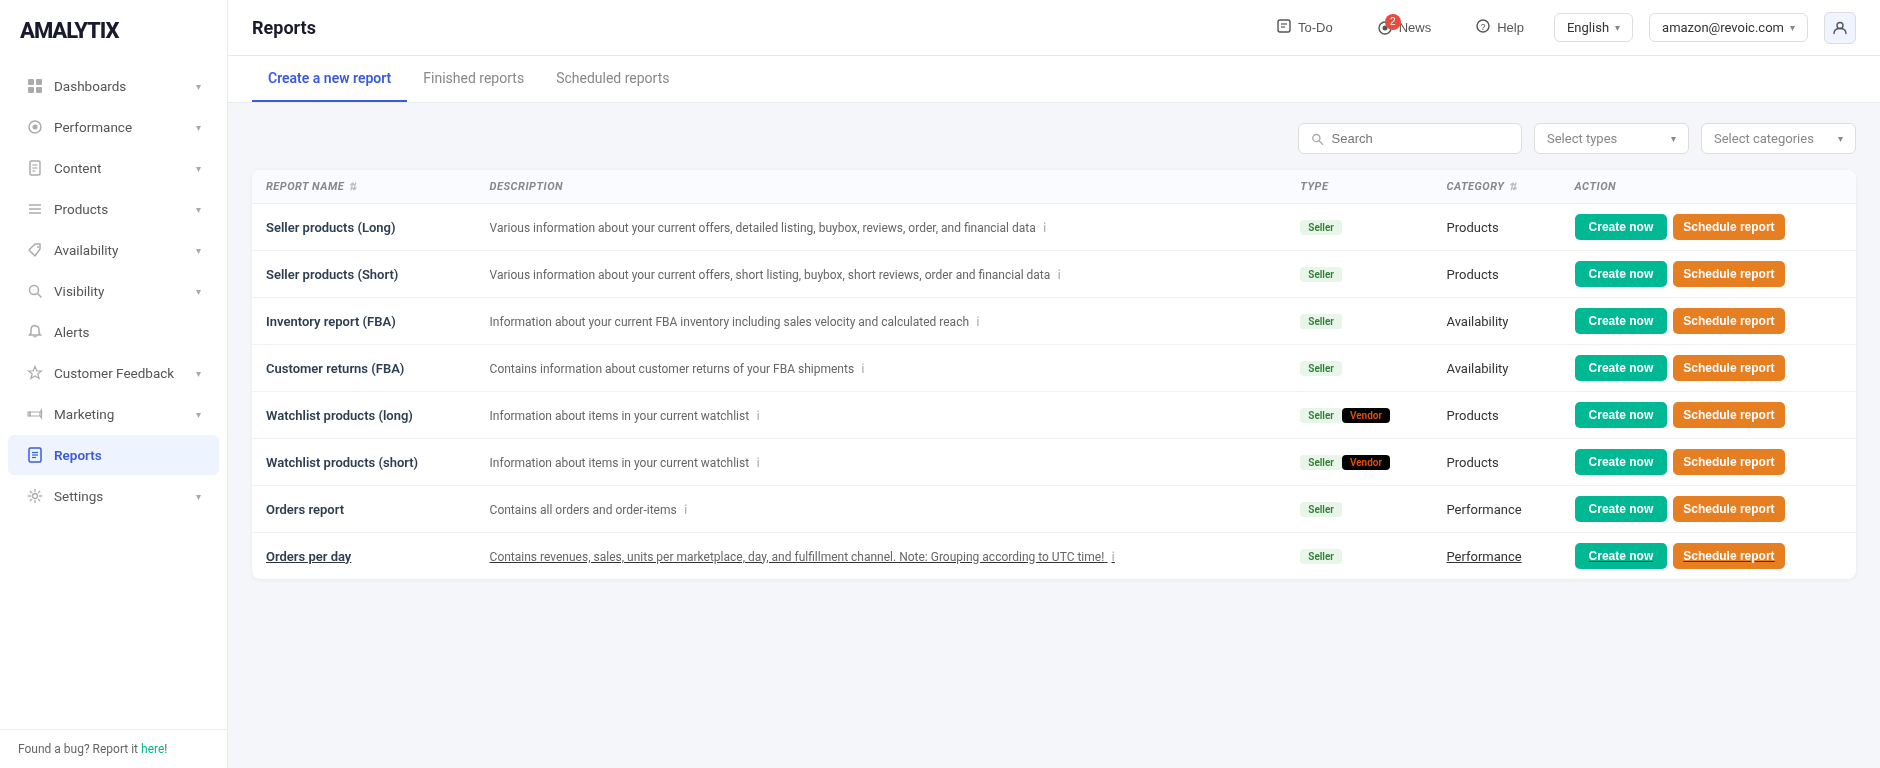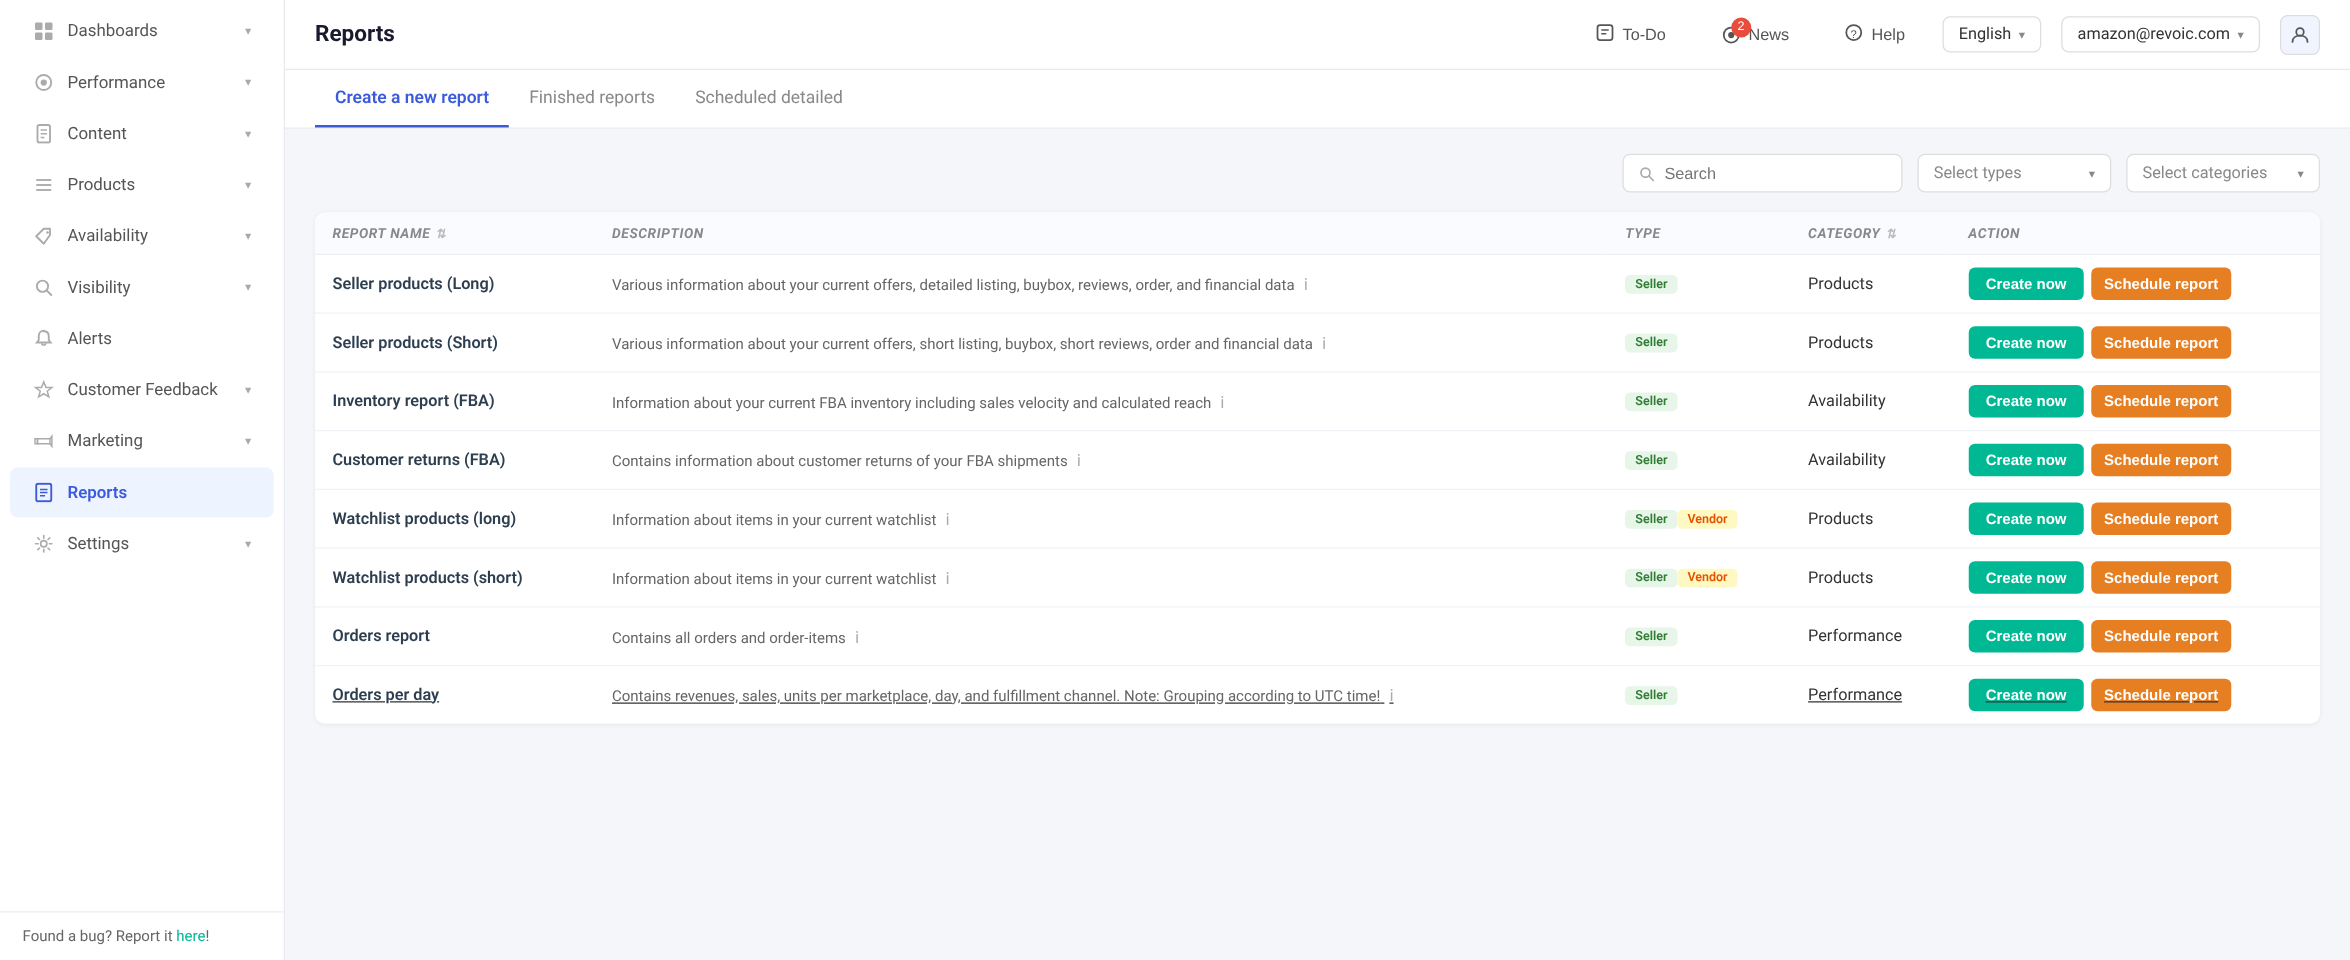--- a/index.html
+++ b/index.html
@@ -50,39 +50,42 @@
     .table th { padding: 10px 14px; text-align: left; font-size: 11px; font-weight: 700; text-transform: uppercase; letter-spacing: 0.5px; color: #888; border-bottom: 1px solid #eee; white-space: nowrap; }
     .table td { padding: 10px 14px; border-bottom: 1px solid #f0f2f7; vertical-align: middle; }
     .table tr:last-child td { border-bottom: none; text-decoration: underline; }
 
     .report-name { font-weight: 600; color: #2c3e50; font-size: 13px; }
     .desc { color: #666; font-size: 12px; line-height: 1.5; max-width: 400px; }
     .info-icon { color: #aaa; font-size: 13px; cursor: pointer; margin-left: 4px; }
 
     .badge-type { display: inline-block; padding: 2px 8px; border-radius: 4px; font-size: 10px; font-weight: 600; margin-right: 0; }
     .badge-seller { background: #e8f5e9; color: #2e7d32; }
-    .badge-vendor { background: #fef9c3; color: #e65100; }
+    .badge-vendor { background: #000000; color: #e65100; }
 
     .btn-create { background: #00b894; color: #fff; border: none; border-radius: 5px; padding: 6px 14px; font-size: 12px; font-weight: 600; cursor: pointer; white-space: nowrap; }
     .btn-schedule { background: #e67e22; color: #fff; border: none; border-radius: 5px; padding: 6px 10px; font-size: 12px; font-weight: 600; cursor: pointer; white-space: nowrap; }
 
     .action-cell { display: flex; gap: 6px; align-items: flex-end; }
 
     .th-sort { display: inline-flex; align-items: center; gap: 4px; }
     .sort-icon { font-size: 10px; color: #bbb; }
 
     
     .content::-webkit-scrollbar { width: 6px; }
     .content::-webkit-scrollbar-track { background: #f5f6fa; }
     .content::-webkit-scrollbar-thumb { background: #ddd; border-radius: 3px; }
   </style>
 </head>
 <body>
 
 <aside class="sidebar">
+  <div class="sidebar-logo">
+    AMALYTIX
+  </div>
   <nav class="sidebar-nav">
 
     <div class="sidebar-item">
       <span class="icon">
         <svg width="16" height="16" viewBox="0 0 16 16" fill="none">
             <rect x="1" y="1" width="6" height="6" rx="1" fill="#888"></rect>
             <rect x="9" y="1" width="6" height="6" rx="1" fill="#888"></rect>
             <rect x="1" y="9" width="6" height="6" rx="1" fill="#888"></rect>
             <rect x="9" y="9" width="6" height="6" rx="1" fill="#888"></rect>
           </svg>
@@ -261,21 +264,21 @@
       <svg width="16" height="16" viewBox="0 0 16 16" fill="none">
           <circle cx="8" cy="5.5" r="3" stroke="#555" stroke-width="1.4"></circle>
           <path d="M2 13.5c0-3.3 2.7-5 6-5s6 1.7 6 5" stroke="#555" stroke-width="1.4" stroke-linecap="round"></path>
         </svg>
     </div>
   </header>
 
   <div class="tabs">
     <div class="tab active">Create a new report</div>
     <div class="tab">Finished reports</div>
-    <div class="tab">Scheduled detailed</div>
+    <div class="tab">Scheduled reports</div>
   </div>
 
   <div class="content">
 
     <div class="filter-row">
       <div class="search-input">
         <svg width="14" height="14" viewBox="0 0 14 14" fill="none">
             <circle cx="6" cy="6" r="4" stroke="#aaa" stroke-width="1.5"></circle>
             <line x1="9" y1="9" x2="13" y2="13" stroke="#aaa" stroke-width="1.5" stroke-linecap="round"></line>
           </svg>

